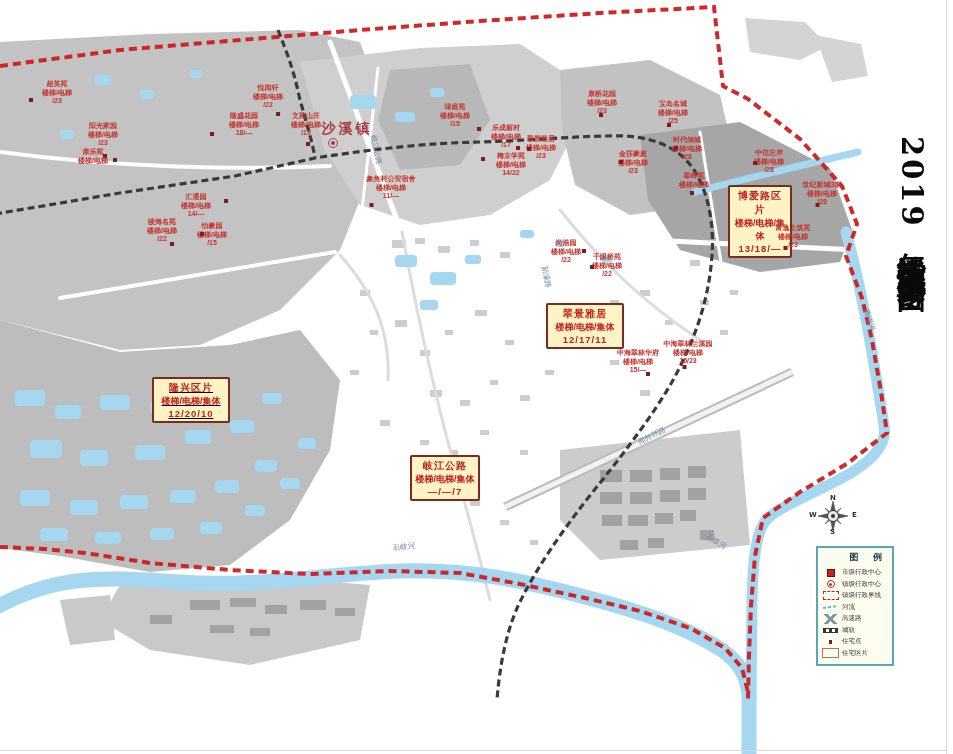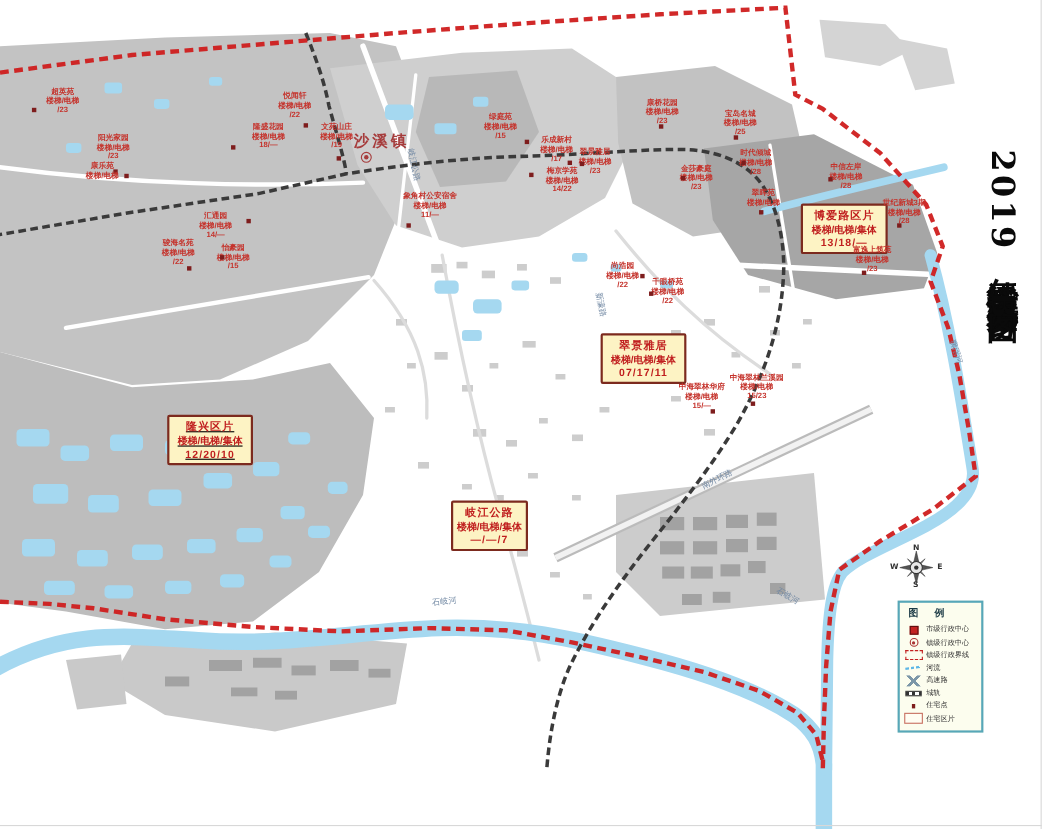--- a/index.html
+++ b/index.html
@@ -32,21 +32,21 @@
         background:#a63c3c;border-radius:50%;}
 
   
   .vtitle{position:absolute;left:892px;top:136px;height:492px;writing-mode:vertical-rl;
         text-orientation:mixed;font-family:"DejaVu Serif",serif;font-weight:bold;
         font-size:29px;color:#0a0a0a;letter-spacing:3px;}
 
   
   .legend{position:absolute;left:816px;top:546px;width:78px;background:#fcfdee;
         border:2px solid #57a7b8;padding:3px 4px 5px;box-sizing:border-box;}
-  .legend-title{text-align:left;font-size:9px;font-weight:bold;color:#1d3b46;
+  .legend-title{text-align:right;font-size:9px;font-weight:bold;color:#1d3b46;
         letter-spacing:6px;margin:0 0 3px 4px;}
   .lrow{display:flex;align-items:center;height:11.5px;}
   .lsym{width:17px;height:10px;display:inline-flex;align-items:center;justify-content:center;
         margin-right:3px;flex:none;position:relative;}
   .ltext{font-size:6.5px;color:#333;white-space:nowrap;}
   .sym-city i{display:block;width:6px;height:6px;background:#c32222;border:1px solid #5f1010;}
   .sym-town i{display:block;width:6px;height:6px;border:1.5px solid #a33;border-radius:50%;position:relative;}
   .sym-town i::after{content:"";position:absolute;left:1.5px;top:1.5px;width:3px;height:3px;background:#a33;border-radius:50%;}
   .sym-boundary i{display:block;width:14px;height:7px;border:1.5px dashed #c32222;}
   .sym-river i{display:block;width:15px;height:2px;transform:rotate(-8deg);
@@ -245,23 +245,23 @@
       <span class="d-val">12/20/10</span>
     </div>
     <div class="district" style="left: 410px; top: 455px; width: 70px;">
       <span class="d-name">岐江公路</span>
       <span class="d-sub">楼梯/电梯/集体</span>
       <span class="d-val">—/—/7</span>
     </div>
     <div class="district" style="left: 546px; top: 303px; width: 78px;">
       <span class="d-name">翠景雅居</span>
       <span class="d-sub">楼梯/电梯/集体</span>
-      <span class="d-val">07/17/11</span>
-    </div>
-    <div class="district" style="left: 728px; top: 185px; width: 79px;">
+      <span class="d-val">12/17/11</span>
+    </div>
+    <div class="district" style="left: 728px; top: 185px; width: 64px;">
       <span class="d-name">博爱路区片</span>
       <span class="d-sub">楼梯/电梯/集体</span>
       <span class="d-val">13/18/—</span>
     </div>
 
   <div class="site" style="left: 57px; top: 80px;">
       <span class="s-name">超英苑</span>
       <span class="s-sub">楼梯/电梯</span>
       <span class="s-val">/23</span>
       <span class="s-dot" style="left: calc(50% - 28px); top: 18px;"></span>

